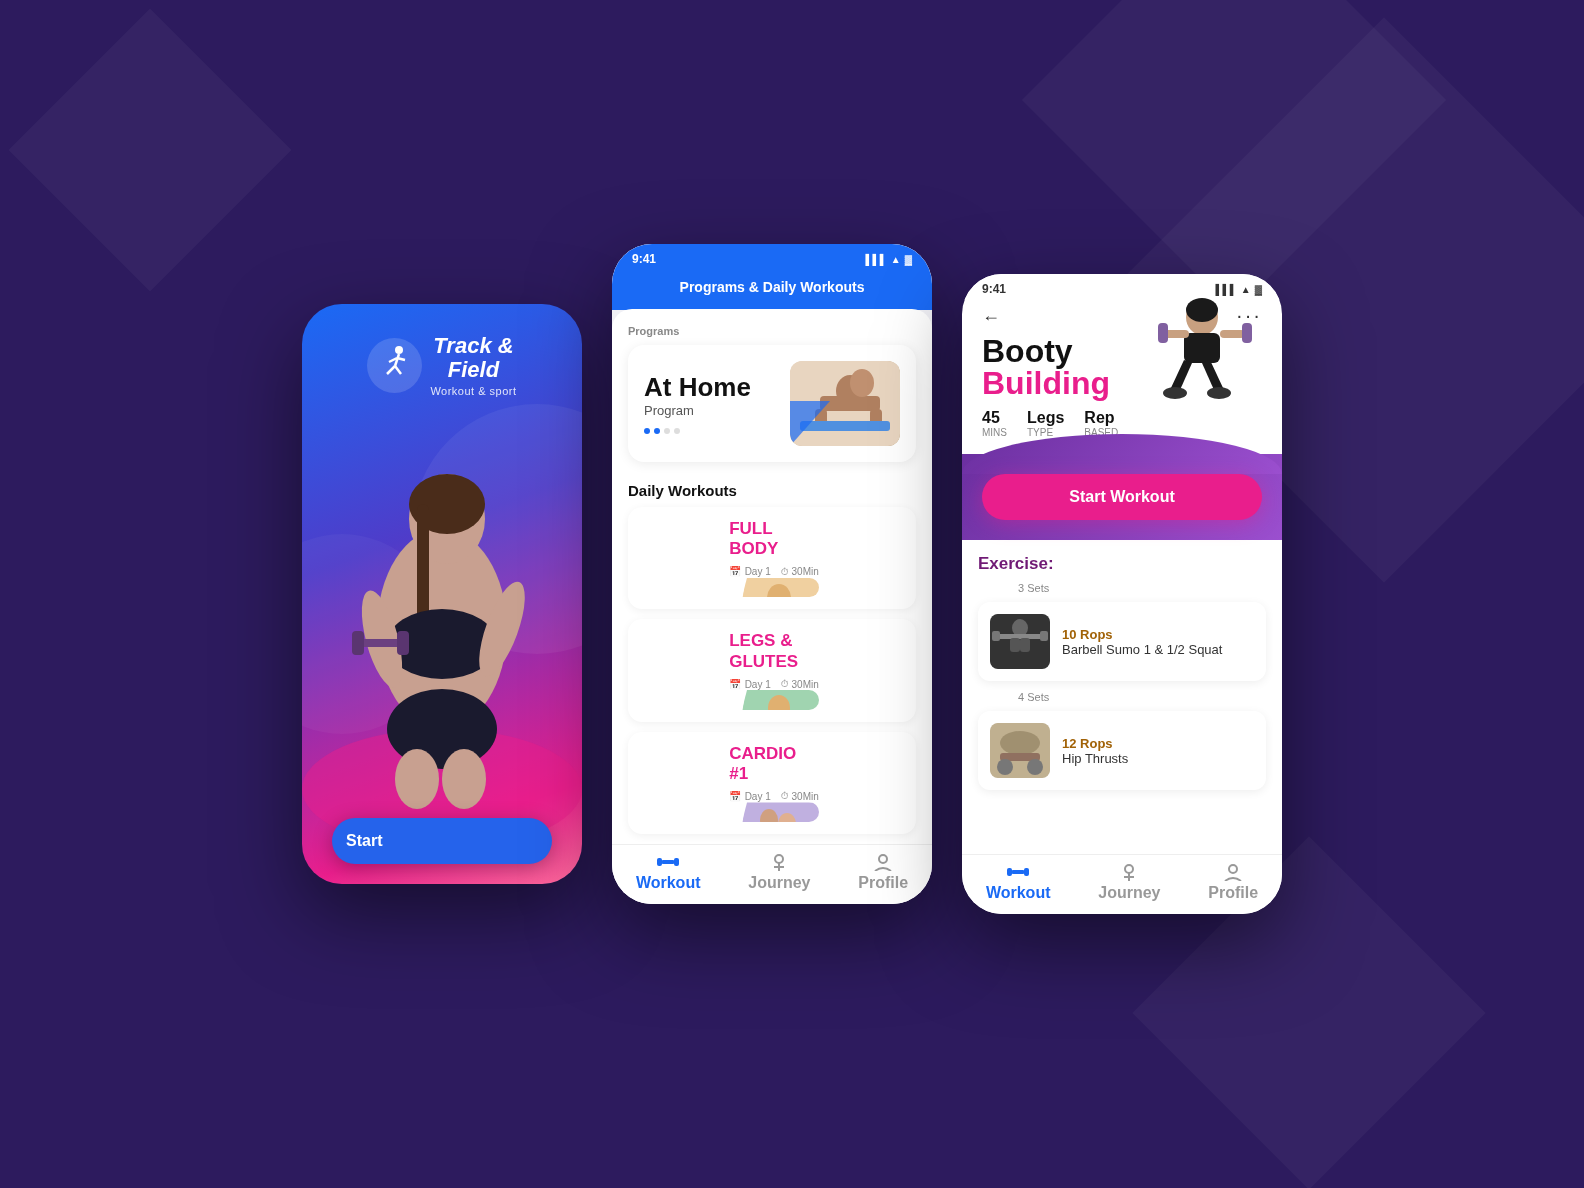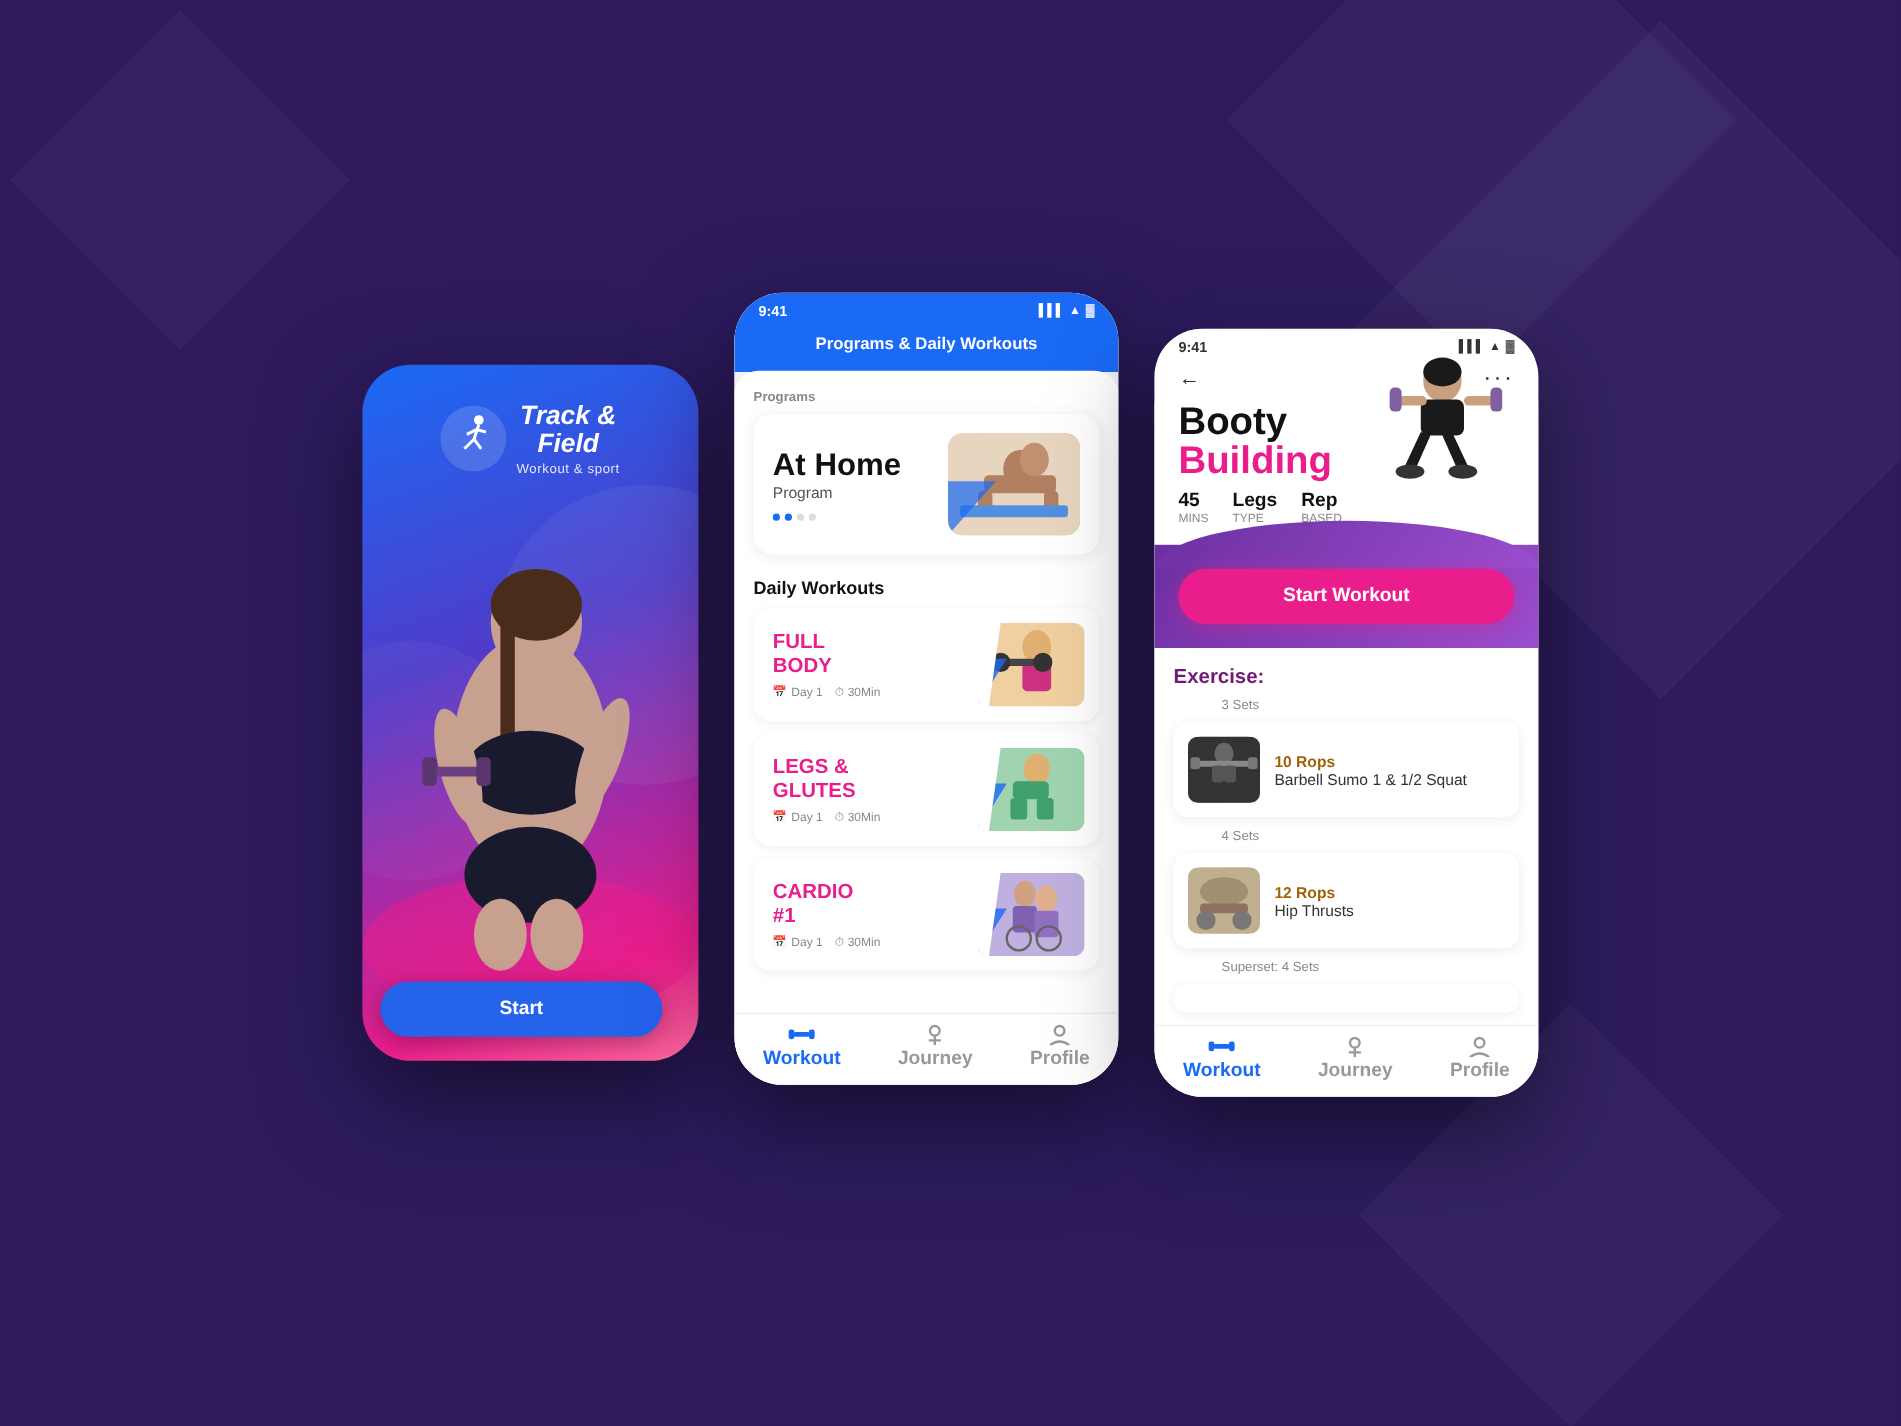--- a/index.html
+++ b/index.html
@@ -73,26 +73,26 @@
     .logo-text span { display: block; }
     .logo-subtitle {
       color: rgba(255,255,255,0.85);
       font-size: 11px;
       margin-top: 3px;
       letter-spacing: 0.5px;
     }
     .phone-1-start-btn {
       position: absolute;
       bottom: 20px;
-      left: 15px;
+      left: 30px;
       right: 30px;
       background: #2563eb;
       border-radius: 30px;
       padding: 14px;
-      text-align: center;
+      text-align: left;
       color: white;
       font-size: 16px;
       font-weight: 700;
       box-shadow: 0 4px 20px rgba(0,0,0,0.3);
     }
 
     
     .phone-2 {
       width: 320px;
       height: 660px;
@@ -200,20 +200,21 @@
     .workout-card {
       background: white;
       margin: 0 16px 10px;
       border-radius: 14px;
       display: flex;
       align-items: center;
       justify-content: flex-start;
       padding: 12px 12px 12px 16px;
       box-shadow: 0 2px 8px rgba(0,0,0,0.06);
       overflow: hidden;
+      flex-direction: column;
     }
     .workout-card-info { flex: 1; }
     .workout-card-title {
       font-size: 17px;
       font-weight: 800;
       color: #e91e8c;
       line-height: 1.2;
       margin-bottom: 6px;
     }
     .workout-meta {
@@ -795,27 +796,20 @@
                 <ellipse cx="45" cy="44" rx="8" ry="8" fill="#777"></ellipse>
               </svg>
             </div>
             <div class="exercise-info">
               <div class="exercise-reps">12 Rops</div>
               <div class="exercise-name">Hip Thrusts</div>
             </div>
           </div>
         </div>
 
-        <div>
-          <div class="sets-label">Superset: 4 Sets</div>
-          <div class="exercise-card">
-            
-            
-          </div>
-        </div>
       </div>
 
       <div class="nav-bar-3">
         <div class="nav-item">
           <svg width="22" height="18" viewBox="0 0 22 18">
             <rect x="4" y="7" width="14" height="4" rx="2" fill="#1a6af5"></rect>
             <rect x="0" y="5" width="5" height="8" rx="2" fill="#1a6af5"></rect>
             <rect x="17" y="5" width="5" height="8" rx="2" fill="#1a6af5"></rect>
           </svg>
           <span class="nav-label nav-active">Workout</span>

